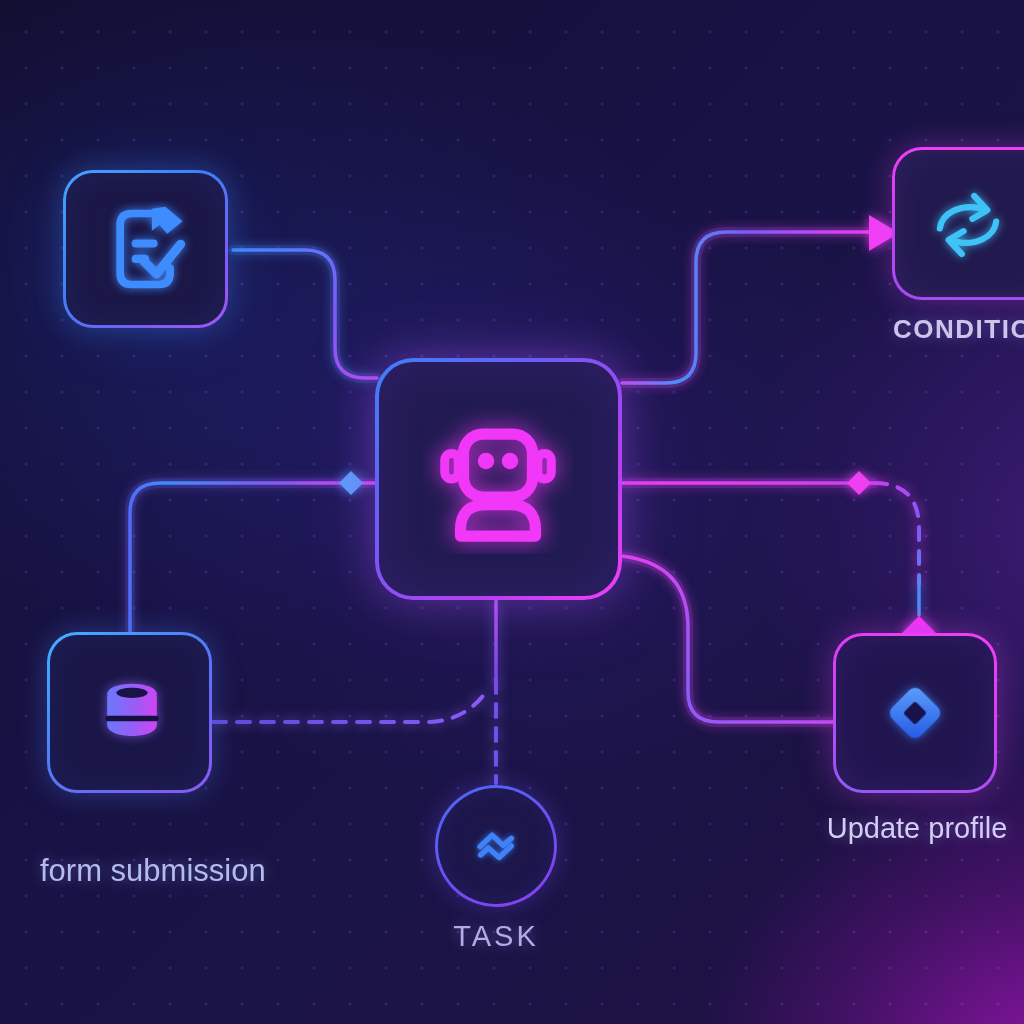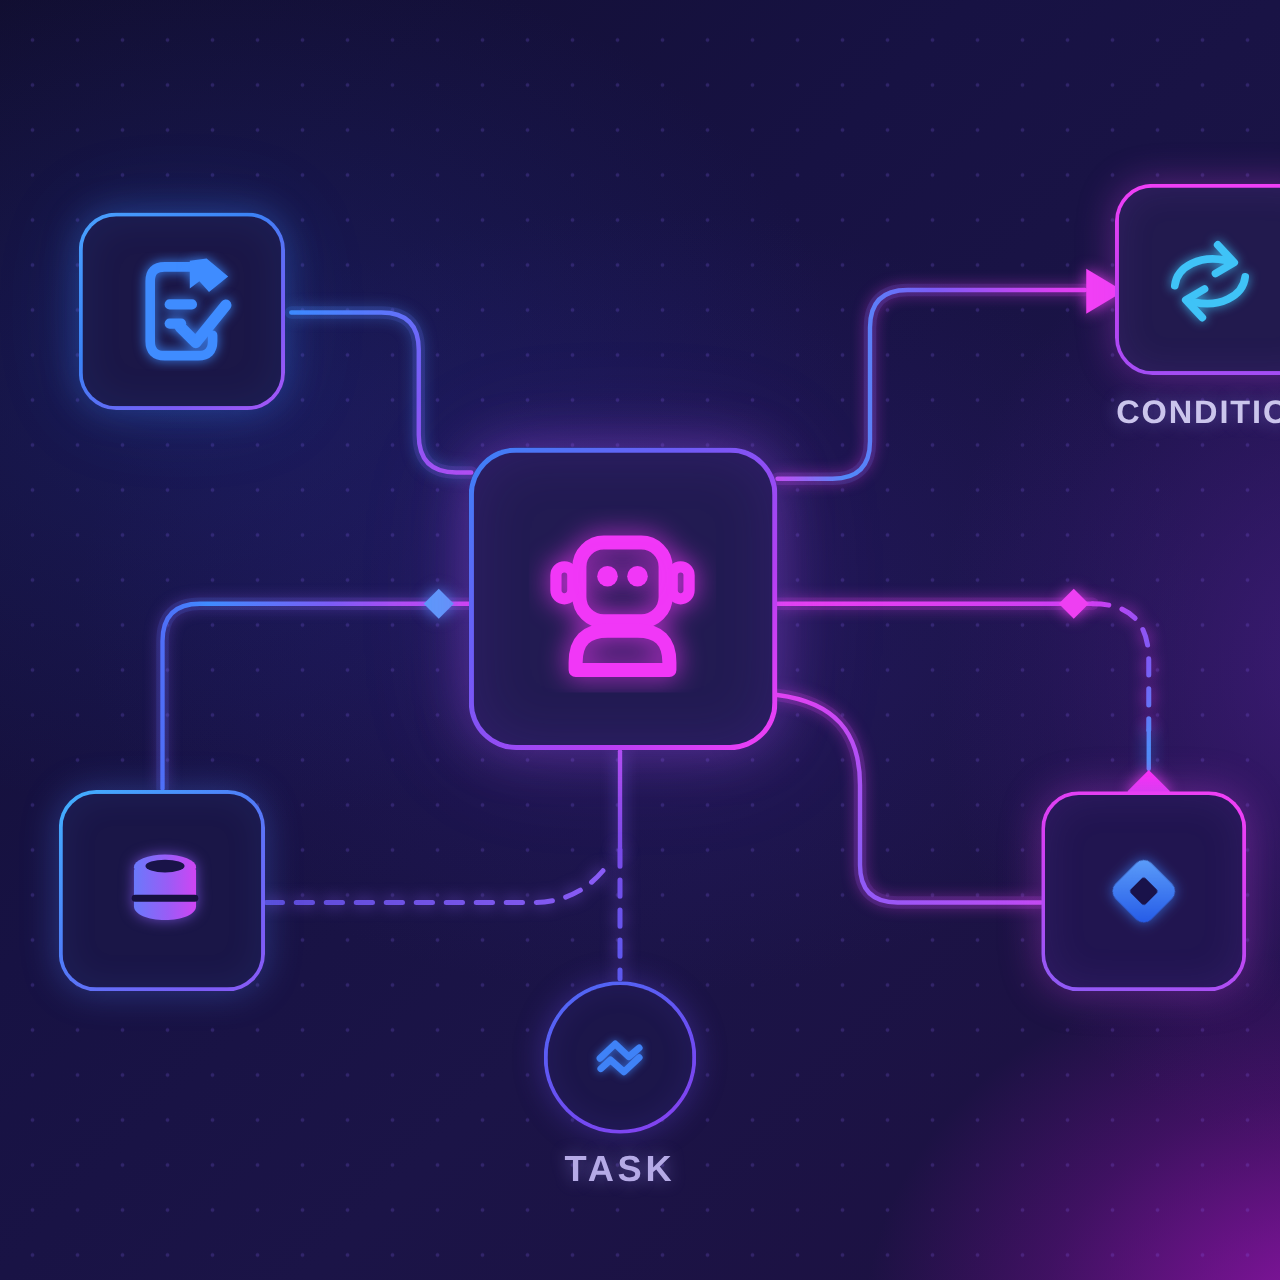--- a/index.html
+++ b/index.html
@@ -56,21 +56,21 @@
   }
   .node-update{
     background:linear-gradient(#211550,#211550) padding-box,
       linear-gradient(200deg,#f23ff6 0%,#d43ff2 45%,#8b5cf6 100%) border-box;
     box-shadow:0 0 32px rgba(217,70,239,0.35),inset 0 0 34px rgba(168,85,247,0.12);
   }
   .icon{position:absolute;}
   .label{position:absolute;color:#c6c0ee;text-shadow:0 0 14px rgba(167,152,255,0.45);}
   .lbl-condition{font-size:26px;font-weight:700;letter-spacing:1.5px;color:#cbc5ec;white-space:nowrap;}
   .lbl-db{font-size:31px;font-weight:400;color:#b3bcf0;white-space:pre;}
-  .lbl-task{font-size:29px;font-weight:700;letter-spacing:3px;color:#b5aae6;text-align:center;}
+  .lbl-task{font-size:29px;font-weight:400;letter-spacing:3px;color:#b5aae6;text-align:center;}
   .lbl-update{font-size:29px;font-weight:500;color:#d4cdf4;text-align:center;white-space:nowrap;}
 </style>
 </head>
 <body>
 
 <div class="canvas">
   <div class="dots"></div>
 
   <svg class="wires">
     <defs>
@@ -197,20 +197,21 @@
         </linearGradient>
       </defs>
       <g style="filter:drop-shadow(0 0 6px rgba(139,92,246,0.7));">
         <path fill="url(#dbg)" d="M 23 30 H 77 V 62 C 77 69 65 74 50 74 C 35 74 23 69 23 62 Z"></path>
         <rect x="21" y="52" width="58" height="6" rx="3" fill="#161040"></rect>
         <ellipse cx="50" cy="28" rx="27" ry="11" fill="url(#dbg)"></ellipse>
         <ellipse cx="50" cy="27" rx="17" ry="5.5" fill="#191348"></ellipse>
       </g>
     </svg>
   </div>
+  <div class="label lbl-db" style="left:40px;top:853px;">form submission</div>
 
   <div class="node node-task" style="left:435px;top:785px;width:122px;height:122px;">
     <svg class="icon" style="left:26px;top:26px;" width="64" height="64" viewBox="0 0 100 100">
       <g fill="none" stroke="#3f82f7" stroke-width="8.5" stroke-linecap="round" stroke-linejoin="round" style="filter:drop-shadow(0 0 5px rgba(63,130,247,0.8));">
         <path d="M 25 51 L 44 33 L 61 49 L 74 38"></path>
         <path d="M 26 64 L 38 53 L 55 68 L 74 50"></path>
       </g>
     </svg>
   </div>
   <div class="label lbl-task" style="left:435px;top:920px;width:122px;">TASK</div>
@@ -222,13 +223,14 @@
           <stop offset="0" stop-color="#5ea0fa"></stop>
             <stop offset="1" stop-color="#2257e6"></stop>
         </linearGradient>
       </defs>
       <g transform="rotate(45 50 50)" style="filter:drop-shadow(0 0 6px rgba(59,130,246,0.75));">
         <rect x="26" y="26" width="48" height="48" rx="10" fill="url(#updg)"></rect>
         <rect x="40" y="40" width="20" height="20" rx="3" fill="#19124a"></rect>
       </g>
     </svg>
   </div>
+  <div class="label lbl-update" style="left:820px;top:812px;width:194px;">Update profile</div>
 </div>
 
 </body></html>

